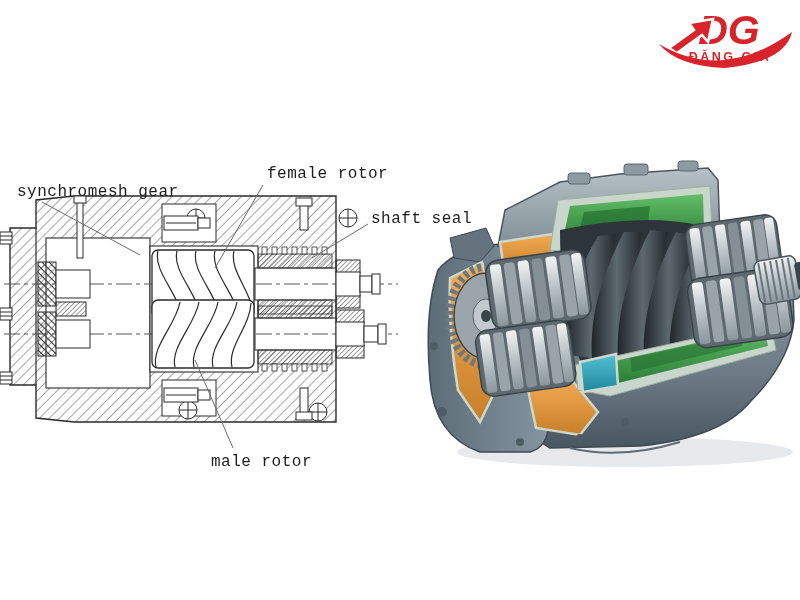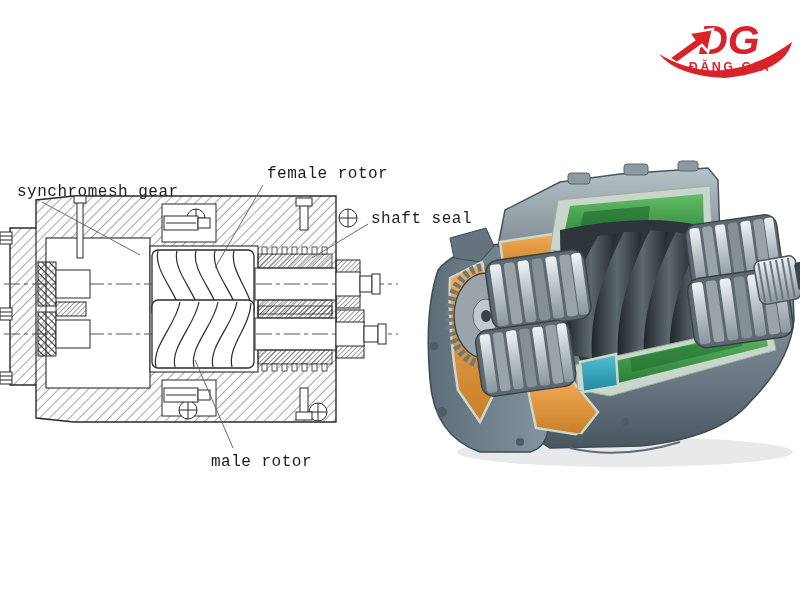--- a/index.html
+++ b/index.html
@@ -2,21 +2,21 @@
 <html><head>
 <meta charset="utf-8">
 <style>
   html,body{margin:0;padding:0;}
   body{
     width:800px;height:600px;position:relative;overflow:hidden;
     background:#ffffff;
     font-family:"Liberation Sans",sans-serif;
   }
   .abs{position:absolute;}
-  #logo{top:12px;left:653px;width:147px;height:80px;}
+  #logo{top:2px;left:653px;width:147px;height:80px;}
   #drawing{top:160px;left:0px;width:480px;height:322px;}
   #render{top:150px;left:420px;width:380px;height:320px;}
   svg{display:block;}
   text.lbl{
     font-family:"Liberation Mono","DejaVu Sans Mono",monospace;
     font-size:16px;fill:#1c1c1c;letter-spacing:0.5px;
   }
   text.logo-mono{
     font-family:"Liberation Sans",sans-serif;font-weight:bold;font-style:italic;
     font-size:41px;fill:#d9232a;

